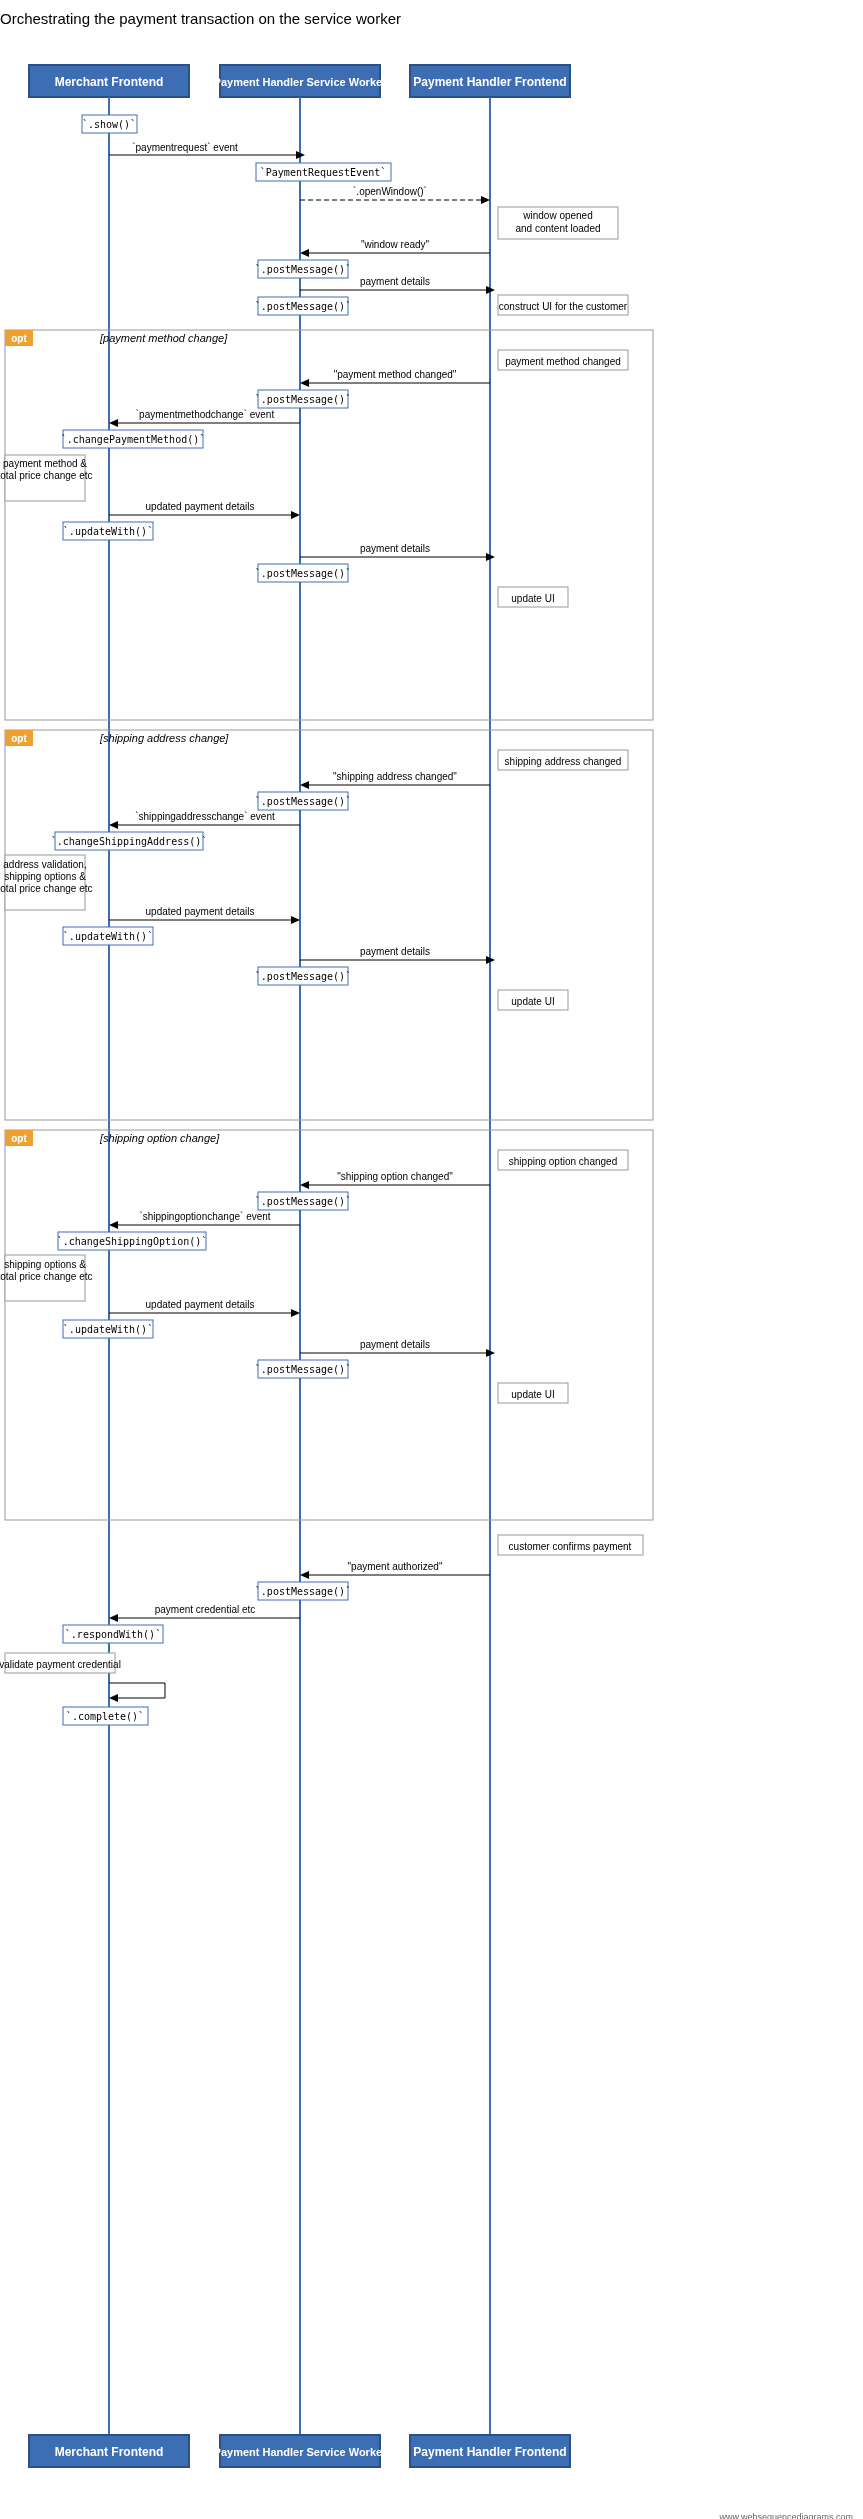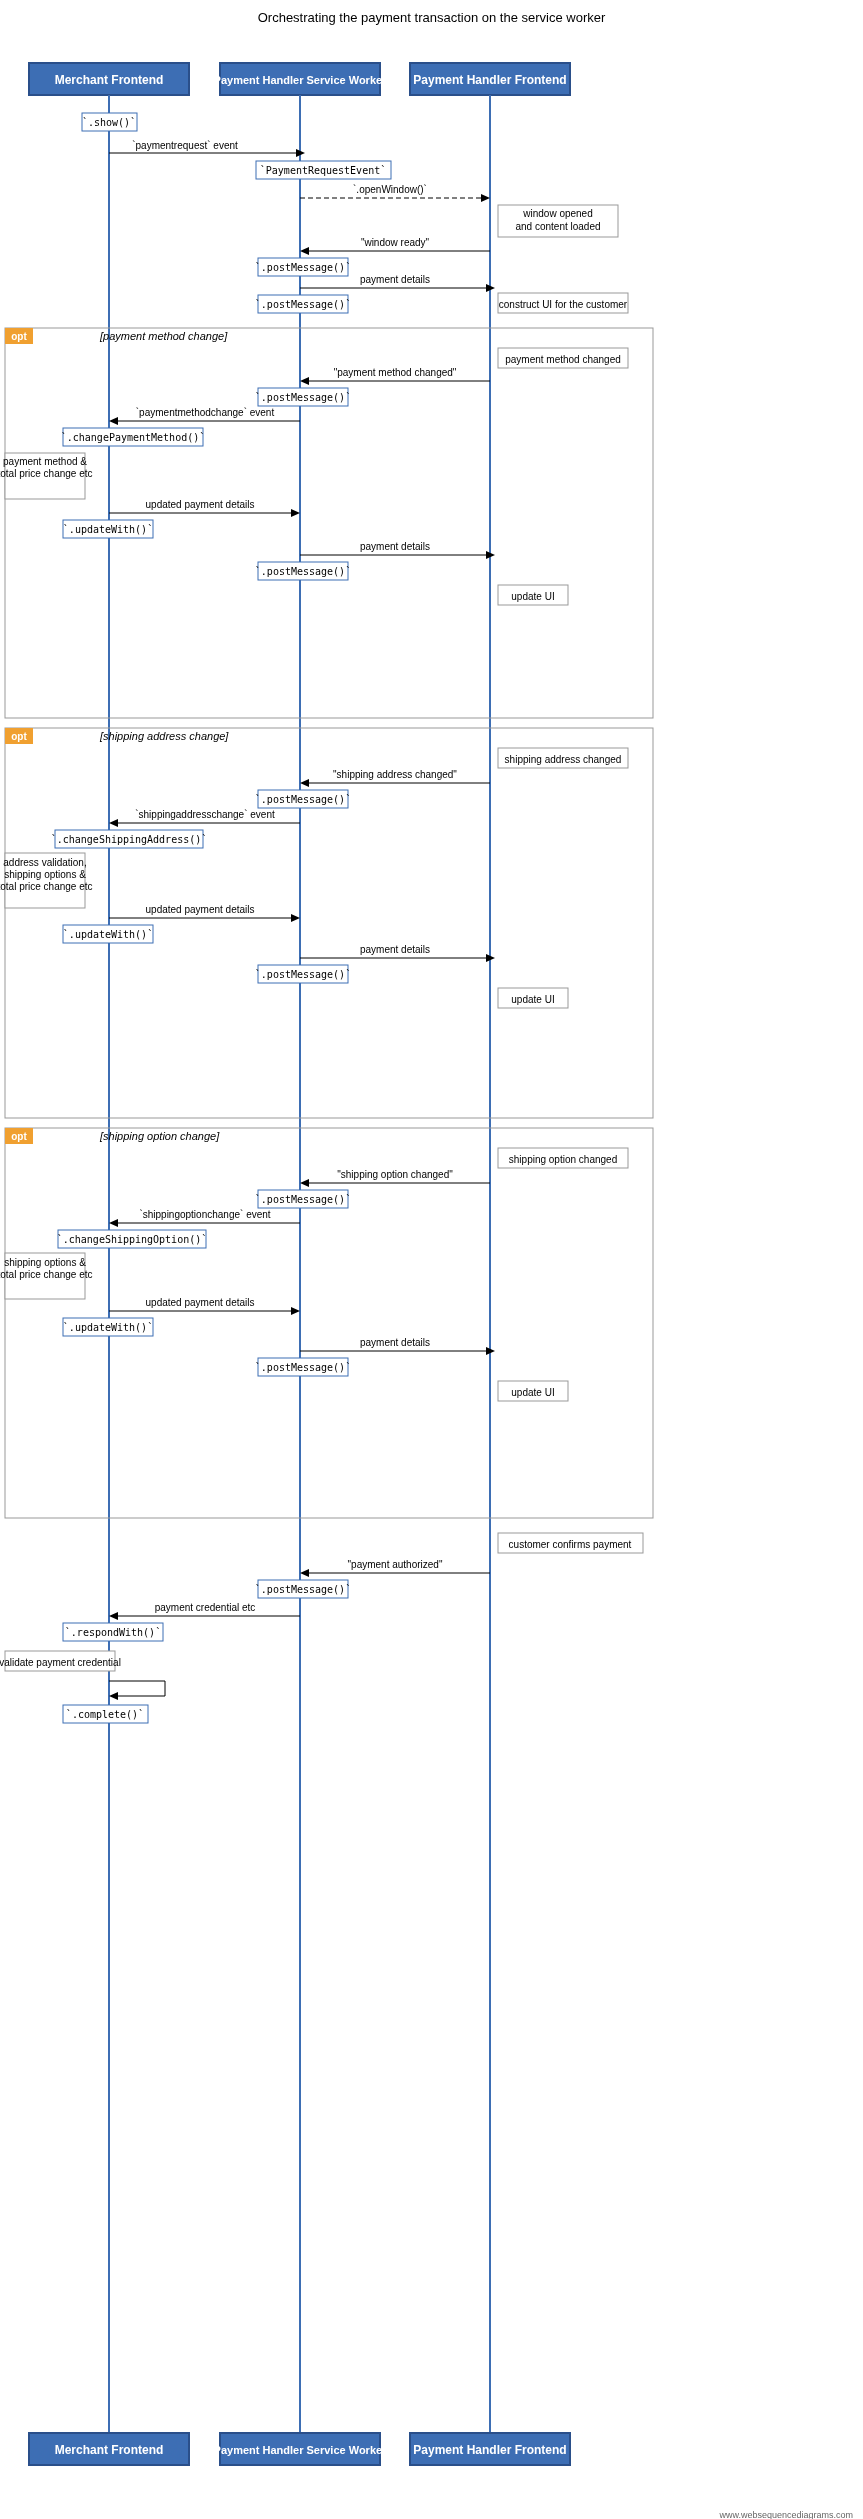--- a/index.html
+++ b/index.html
@@ -10,22 +10,22 @@
       color: #000;
       width: 863px;
     }
     .diagram-container {
       position: relative;
       width: 863px;
       min-height: 2519px;
       padding: 10px 0;
     }
     .title {
-      text-align: center;
-      font-size: 13px;
+      text-align: left;
+      font-size: 15px;
       font-weight: normal;
       margin-bottom: 8px;
     }
   </style>
 </head>
 <body>
 
 <div class="diagram-container">
   <div class="title">Orchestrating the payment transaction on the service worker</div>
 

